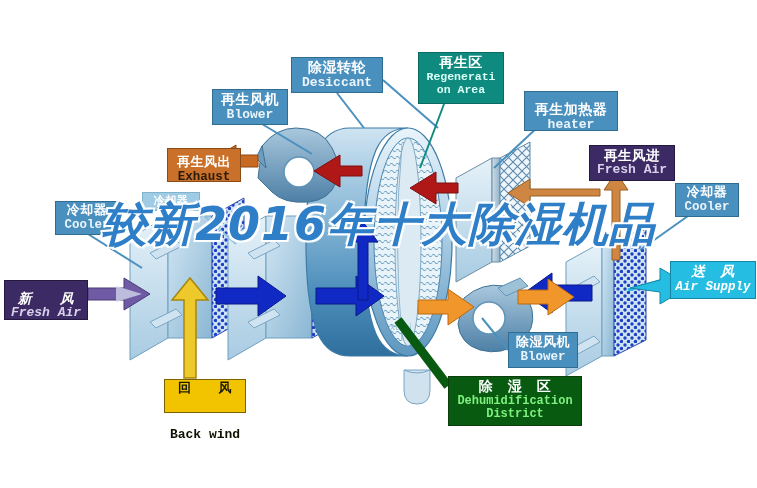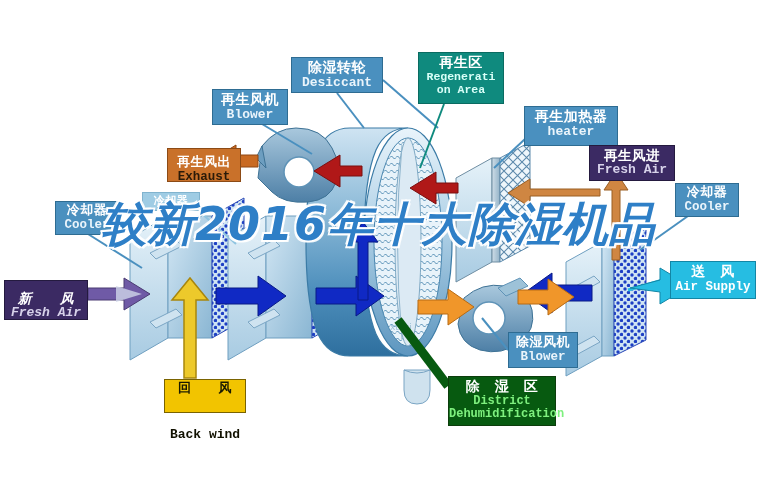--- a/index.html
+++ b/index.html
@@ -309,21 +309,21 @@
     <span class="cn" style="font-size:14px;">再生风机</span>
     <span class="en" style="font-size:13px;">Blower</span>
   </div>
 
   <div class="label lb-teal" style="left:418px;top:52px;width:86px;height:52px;padding-top:2px;">
     <span class="cn" style="font-size:14px;">再生区</span>
     <span class="en" style="font-size:11.5px;">Regenerati</span>
     <span class="en" style="font-size:11.5px;">on Area</span>
   </div>
 
-  <div class="label lb-blue" style="left:524px;top:106px;width:94px;height:40px;padding-top:2px;">
+  <div class="label lb-blue" style="left:524px;top:91px;width:94px;height:40px;padding-top:10px;">
     <span class="cn" style="font-size:14px;">再生加热器</span>
     <span class="en" style="font-size:13px;">heater</span>
   </div>
 
   <div class="label lb-orange" style="left:167px;top:148px;width:74px;height:34px;padding-top:6px;">
     <span class="cn" style="font-size:13px;">再生风出</span>
     <span class="en" style="font-size:12.5px;">Exhaust</span>
   </div>
 
   <div class="label lb-purple" style="left:589px;top:145px;width:86px;height:36px;padding-top:2px;">
@@ -343,34 +343,34 @@
   <div class="label lb-blue" style="left:55px;top:201px;width:64px;height:34px;padding-top:1px;">
     <span class="cn" style="font-size:13px;">冷却器</span>
     <span class="en" style="font-size:12.5px;">Cooler</span>
   </div>
 
   <div class="label lb-purple" style="left:4px;top:280px;width:84px;height:40px;padding-top:10px;font-style:italic;">
     <span class="cn" style="font-size:13.5px;">新　　风</span>
     <span class="en" style="font-size:13px;">Fresh Air</span>
   </div>
 
-  <div class="label lb-cyan" style="left:670px;top:261px;width:86px;height:38px;padding-top:2px;">
+  <div class="label lb-cyan" style="left:670px;top:261px;width:86px;height:38px;padding-top:2px;font-style:italic;">
     <span class="cn" style="font-size:14px;">送　风</span>
     <span class="en" style="font-size:12.5px;">Air Supply</span>
   </div>
 
   <div class="label lb-blue" style="left:508px;top:332px;width:70px;height:36px;padding-top:2px;">
     <span class="cn" style="font-size:13px;">除湿风机</span>
     <span class="en" style="font-size:12.5px;">Blower</span>
   </div>
 
-  <div class="label lb-green" style="left:448px;top:376px;width:108px;height:50px;padding-top:2px;">
+  <div class="label lb-green" style="left:448px;top:376px;width:134px;height:50px;padding-top:2px;">
     <span class="cn" style="font-size:14px;">除　湿　区</span>
+    <span class="en" style="font-size:12px;">Dehumidification</span>
     <span class="en" style="font-size:12px;">District</span>
-    <span class="en" style="font-size:12px;">Dehumidification</span>
   </div>
 
   <div class="label lb-yellow" style="left:164px;top:379px;width:82px;height:34px;padding-top:1px;">
     <span class="cn" style="font-size:13px;">回　　风</span>
     <span class="en" style="font-size:13px;">Back wind</span>
   </div>
 
   <div id="watermark">
     <span class="wline l1">较新2016年十大除湿机品</span>
   </div>

